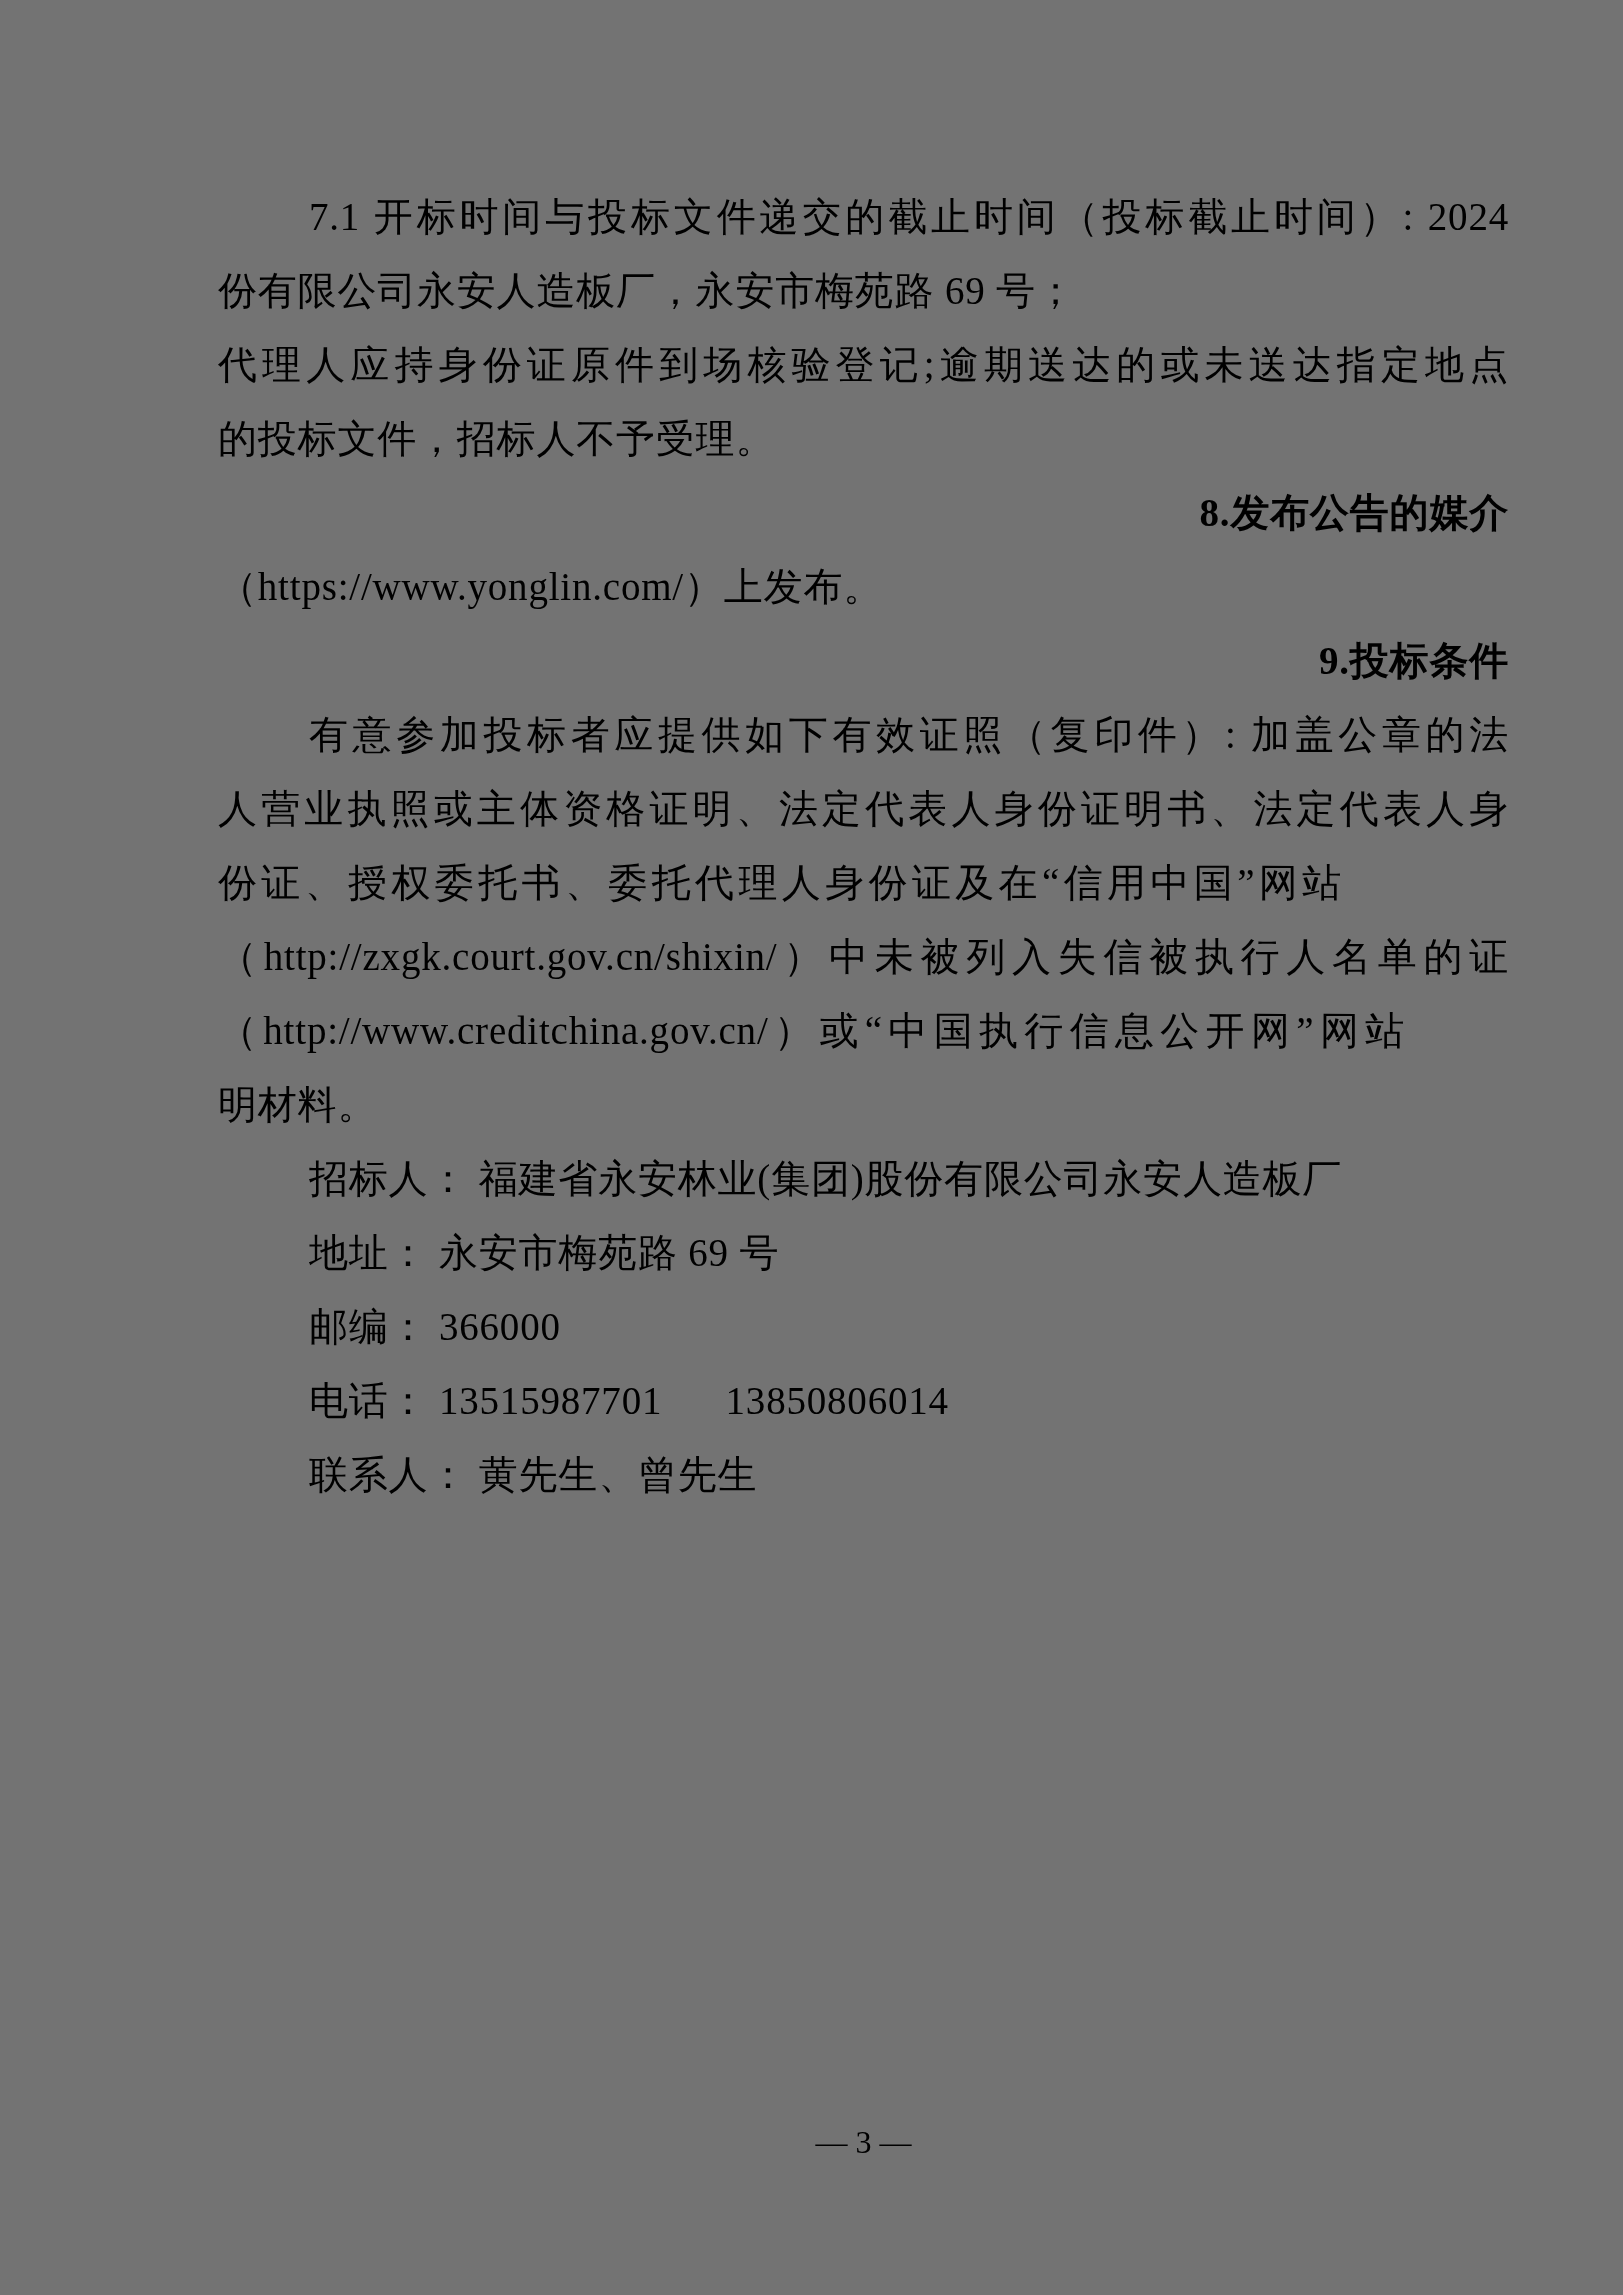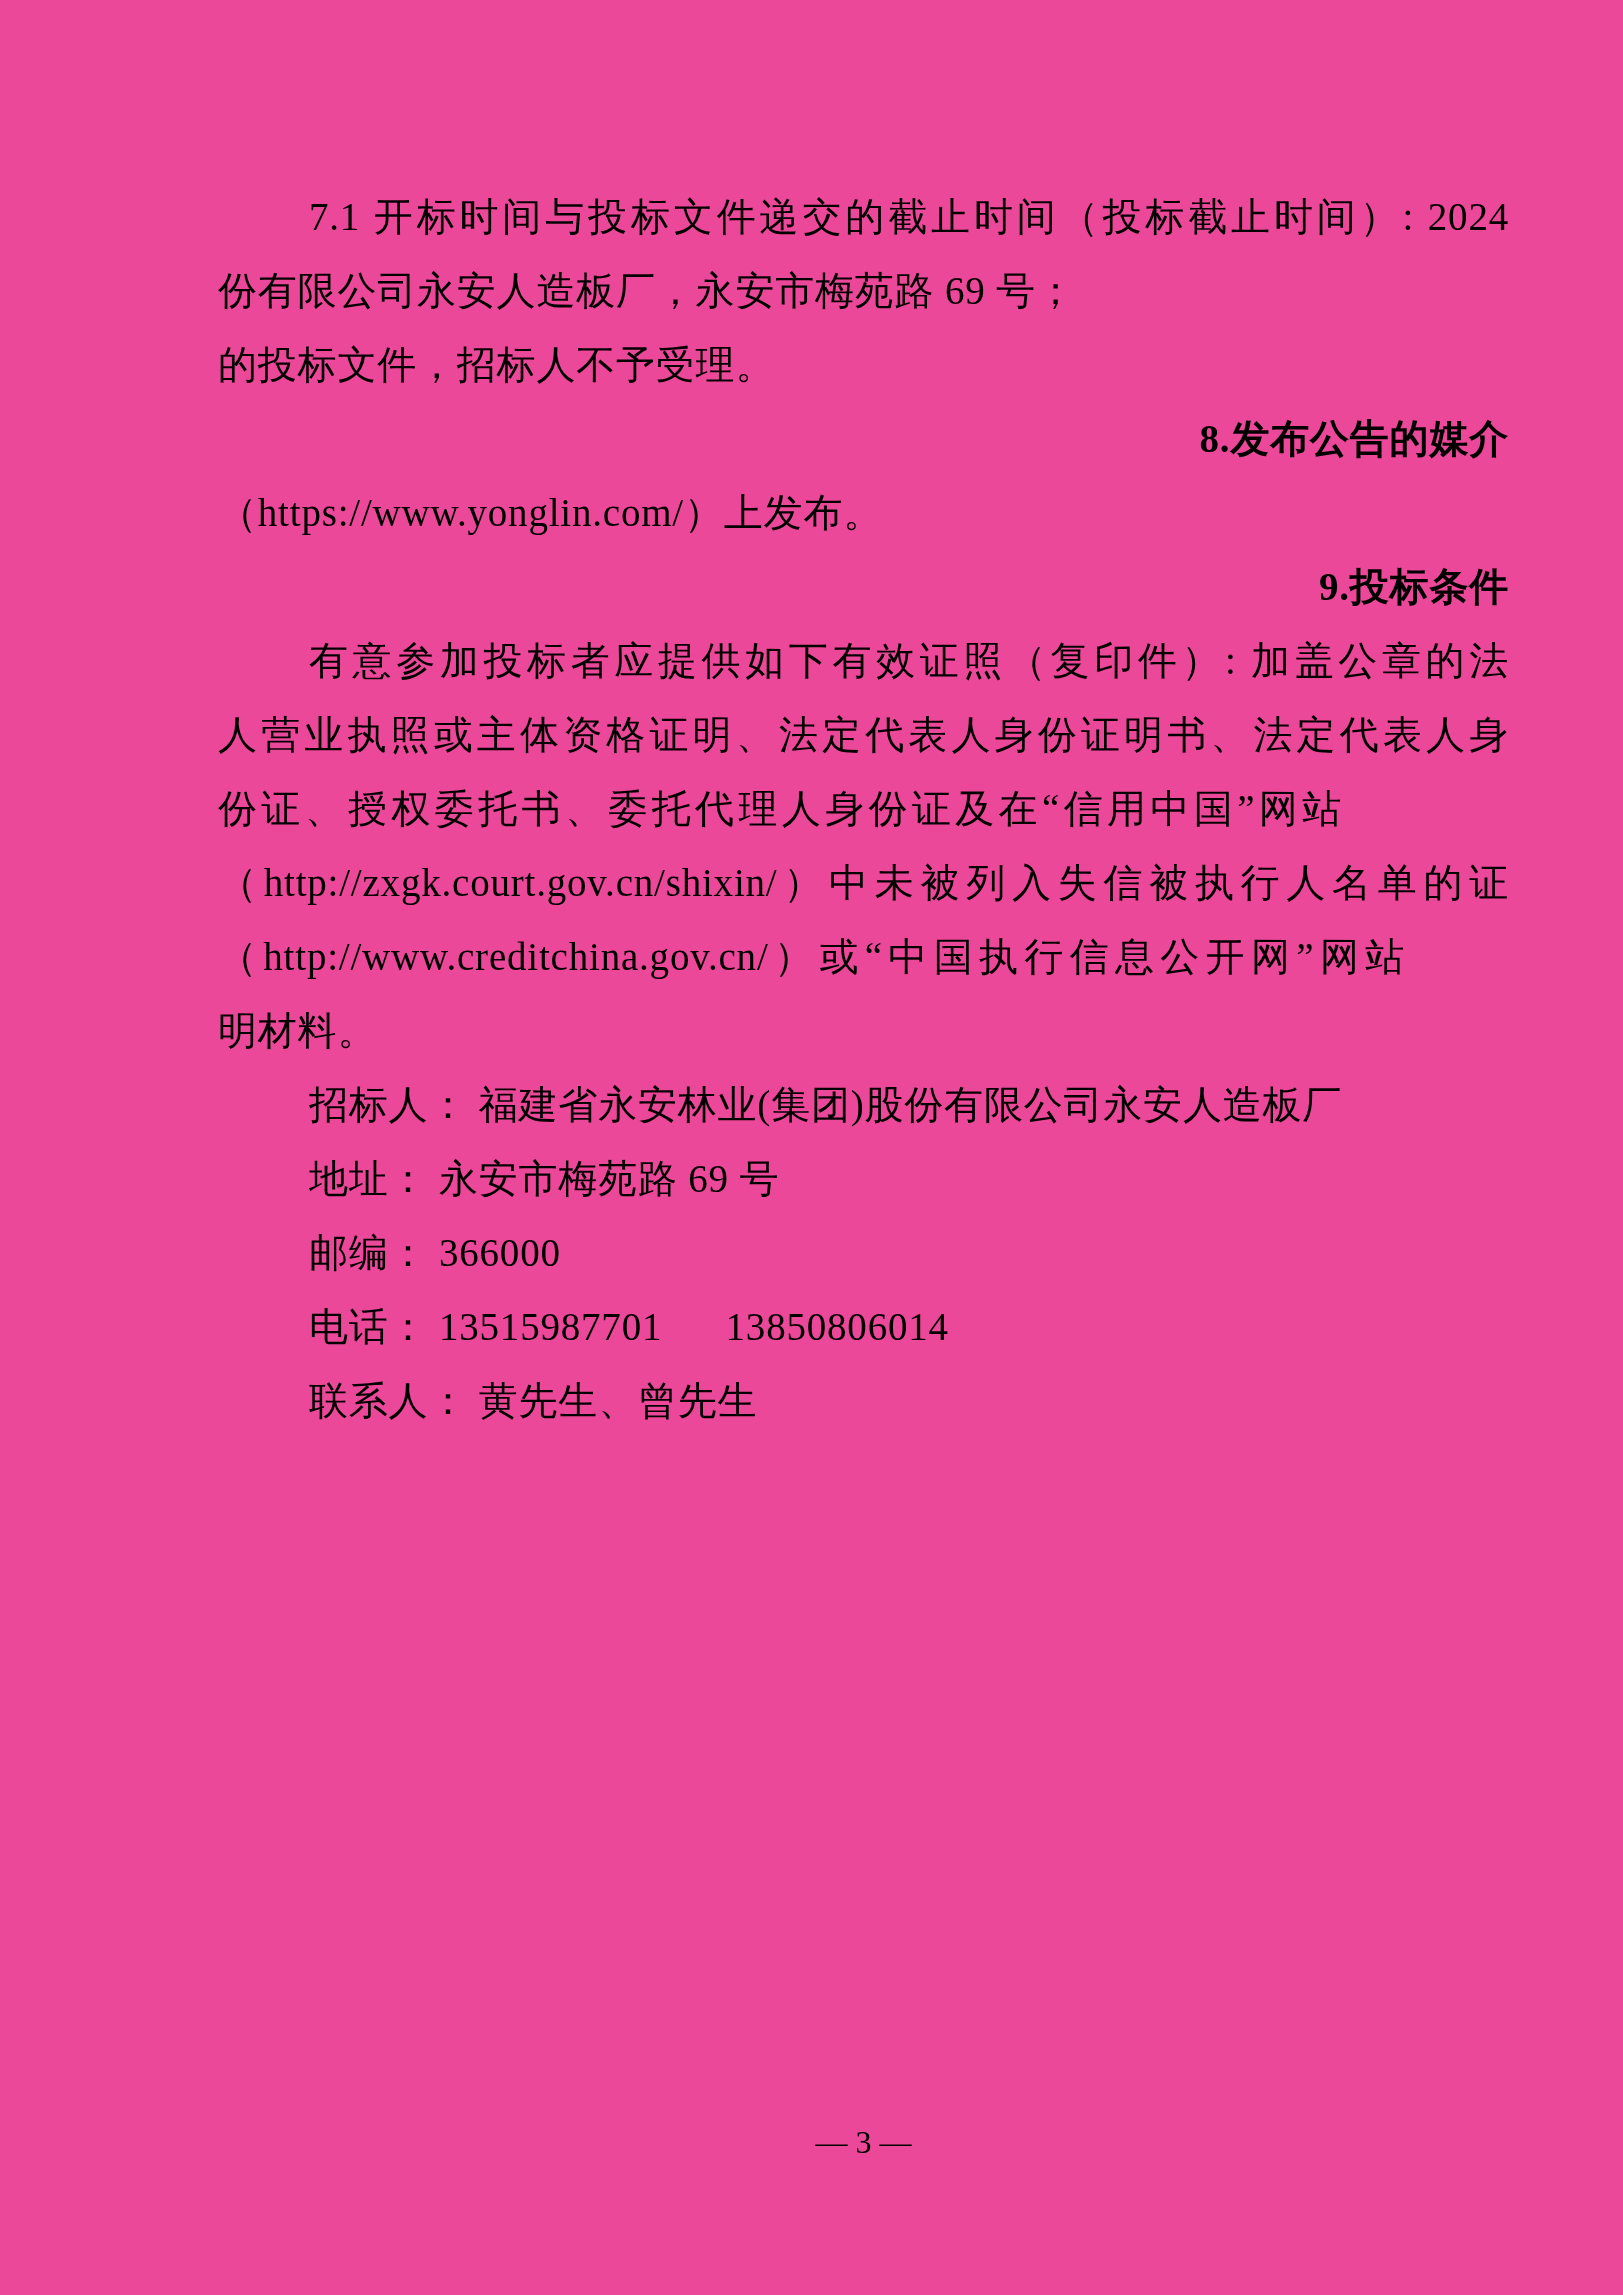--- a/index.html
+++ b/index.html
@@ -9,21 +9,21 @@
   }
   body {
     width: 1623px;
     height: 2295px;
     background: #ffffff;
   }
   .page {
     position: relative;
     width: 1623px;
     height: 2295px;
-    background: #ec4899;
+    background: #737373;
     color: #000000;
     font-family: "Liberation Serif", "DejaVu Serif", serif;
   }
   .content {
     position: absolute;
     left: 218px;
     top: 180px;
     width: 1291px;
   }
   .line {
@@ -55,20 +55,21 @@
     color: #000000;
   }
 </style>
 </head>
 <body>
 
 <div class="page">
   <div class="content">
       <div class="line indent j">7.1 开标时间与投标文件递交的截止时间（投标截止时间）: 2024</div>
       <div class="line">份有限公司永安人造板厂，永安市梅苑路 69 号；</div>
+      <div class="line j">代理人应持身份证原件到场核验登记;逾期送达的或未送达指定地点</div>
       <div class="line">的投标文件，招标人不予受理。</div>
       <div class="line indent b">8.发布公告的媒介</div>
       <div class="line"><span>（</span><span class="u">https://www.yonglin.com/</span><span>）上发布。</span></div>
       <div class="line indent b">9.投标条件</div>
       <div class="line indent j">有意参加投标者应提供如下有效证照（复印件）: 加盖公章的法</div>
       <div class="line j">人营业执照或主体资格证明、法定代表人身份证明书、法定代表人身</div>
       <div class="line j" style="padding-right: 167px;">份证、授权委托书、委托代理人身份证及在“信用中国”网站</div>
       <div class="line j">（http://zxgk.court.gov.cn/shixin/）中未被列入失信被执行人名单的证</div>
       <div class="line j" style="padding-right: 104px;">（http://www.creditchina.gov.cn/）或“中国执行信息公开网”网站</div>
       <div class="line">明材料。</div>

